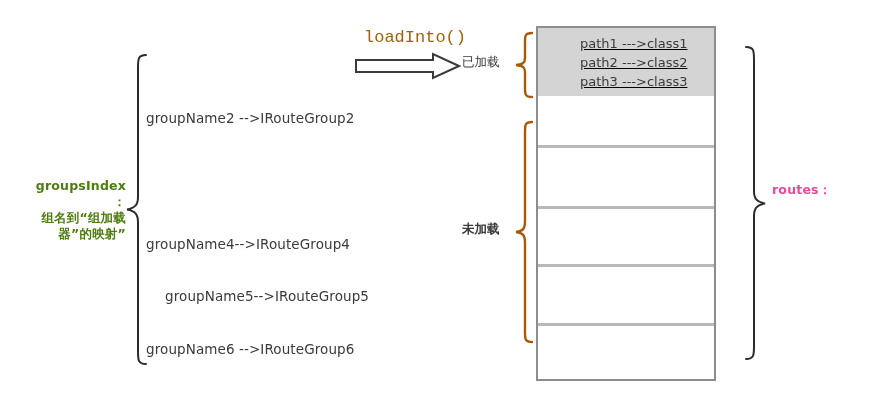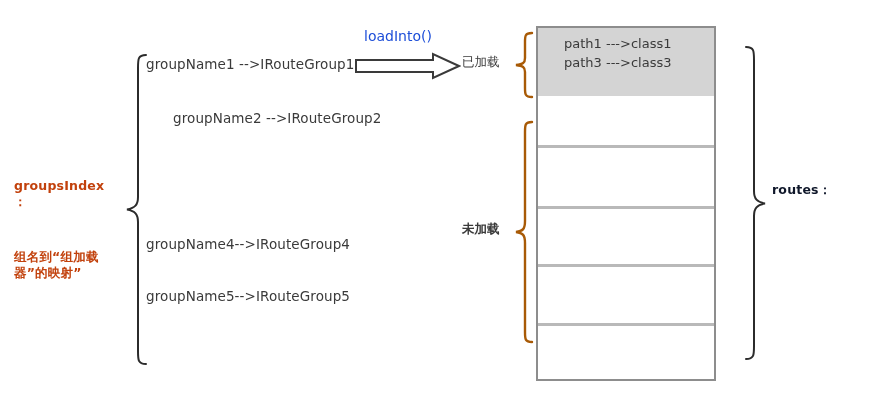--- a/index.html
+++ b/index.html
@@ -17,47 +17,48 @@
     background: #ffffff;
     overflow: hidden;
   }
   .abs { position: absolute; }
 
   
   #groups-index-label {
     left: 14px;
     top: 178px;
     width: 112px;
-    text-align: left;
-    color: #c2410c;
+    text-align: right;
+    color: #4d7c0f;
     font-weight: bold;
     font-size: 12.5px;
     line-height: 16px;
     letter-spacing: 0.2px;
   }
   #groups-index-label .name { font-size: 12.5px; }
   #groups-index-label .colon { font-size: 12.5px; }
-  #groups-index-label .desc { font-size: 12.5px; margin-top: 39px; }
+  #groups-index-label .desc { font-size: 12.5px; }
 
   
   .group-entry {
     left: 146px;
     color: #3a3a3a;
     font-size: 13.5px;
     white-space: nowrap;
     letter-spacing: 0.1px;
   }
 
   
   #load-into-label {
     left: 364px;
     top: 28px;
-    color: #1d4ed8;
-    font-size: 14px;
+    color: #a16207;
+    font-size: 17px;
     white-space: nowrap;
+    font-family: Liberation Mono, monospace;
   }
   #load-into-arrow {
     left: 355px;
     top: 52px;
   }
 
   
   .state-label {
     color: #3a3a3a;
     font-size: 12.5px;
@@ -97,30 +98,31 @@
   }
   .route-entry {
     color: #3a3a3a;
     font-size: 13px;
     line-height: 19px;
     white-space: nowrap;
     padding-left: 26px;
   }
   #routes-cell-text {
     position: absolute;
-    left: 0;
+    left: 16px;
     top: 6px;
+    text-decoration: underline;
   }
 
   
   #routes-label {
     left: 772px;
     top: 182px;
     width: 100px;
-    color: #0f172a;
+    color: #ec4899;
     font-weight: bold;
     font-size: 12.5px;
     line-height: 16px;
     letter-spacing: 0.2px;
   }
 </style>
 </head>
 <body>
 
 <div id="diagram">
@@ -128,24 +130,24 @@
   <div class="abs" id="groups-index-label">
     <div class="name">groupsIndex</div>
     <div class="colon">：</div>
     <div class="desc">组名到“组加载器”的映射”</div>
   </div>
 
   <svg class="brace-svg" style="left:122px; top:52px;" width="26" height="315" viewBox="0 0 26 315">
     <path d="M24 3 C16 3, 16 7, 16 16 L16 145 C16 153, 13 156, 5 157.5 C13 159, 16 162, 16 170 L16 299 C16 308, 16 312, 24 312" fill="none" stroke="#2b2b2b" stroke-width="2" stroke-linecap="round"></path>
   </svg>
 
-  <div class="abs group-entry" style="top:56px;">groupName1 --&gt;IRouteGroup1</div>
-  <div class="abs group-entry" style="top:110px;margin-left:27px;">groupName2 --&gt;IRouteGroup2</div>
+  <div class="abs group-entry" style="top:110px;">groupName2 --&gt;IRouteGroup2</div>
   <div class="abs group-entry" style="top:236px;">groupName4--&gt;IRouteGroup4</div>
-  <div class="abs group-entry" style="top:288px;">groupName5--&gt;IRouteGroup5</div>
+  <div class="abs group-entry" style="top:288px;margin-left:19px;">groupName5--&gt;IRouteGroup5</div>
+  <div class="abs group-entry" style="top:341px;">groupName6 --&gt;IRouteGroup6</div>
 
   <div class="abs" id="load-into-label">loadInto()</div>
 
   <svg class="abs" id="load-into-arrow" width="106" height="28" viewBox="0 0 106 28">
     <path d="M1 8 L78 8 L78 2 L104 14 L78 26 L78 20 L1 20 Z" fill="#ffffff" stroke="#3a3a3a" stroke-width="2" stroke-linejoin="miter"></path>
   </svg>
 
   <div class="abs state-label" id="label-loaded">已加载</div>
 
   <svg class="brace-svg" style="left:513px; top:30px;" width="22" height="70" viewBox="0 0 22 70">
@@ -156,20 +158,21 @@
 
   <svg class="brace-svg" style="left:513px; top:119px;" width="22" height="226" viewBox="0 0 22 226">
     <path d="M19 3 C12 3, 12 6, 12 13 L12 102 C12 110, 10 112, 3 113 C10 114, 12 116, 12 124 L12 213 C12 220, 12 223, 19 223" fill="none" stroke="#a85a06" stroke-width="2.4" stroke-linecap="round"></path>
   </svg>
 
   <div class="abs" id="routes-table">
 
     <div class="table-row loaded" style="top:0; height:68px;">
       <div id="routes-cell-text">
         <div class="route-entry">path1 ---&gt;class1</div>
+        <div class="route-entry">path2 ---&gt;class2</div>
         <div class="route-entry">path3 ---&gt;class3</div>
       </div>
     </div>
 
     <div class="table-row" style="top:68px; height:49px;"></div>
     <div class="row-divider" style="top:117px;"></div>
 
     <div class="table-row" style="top:120px; height:58px;"></div>
     <div class="row-divider" style="top:178px;"></div>
 

